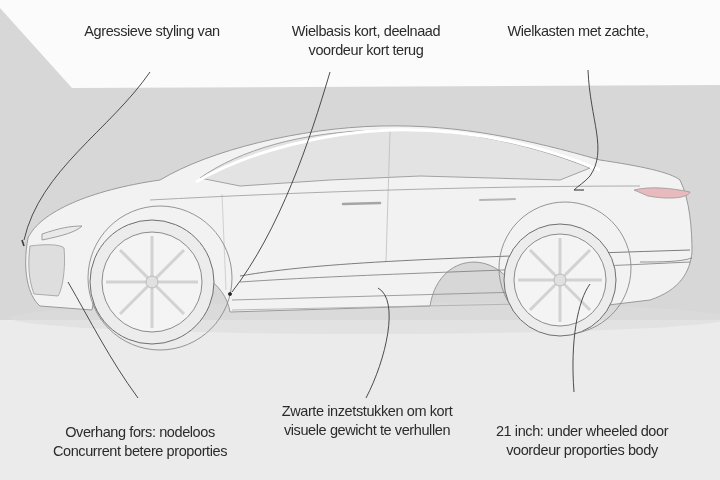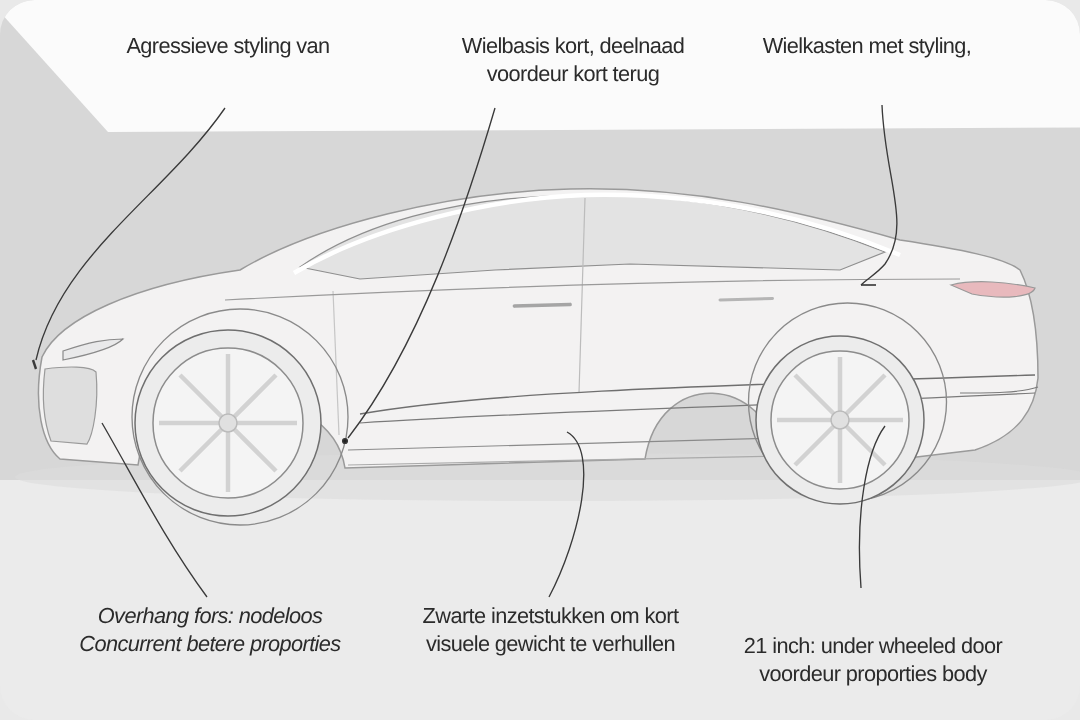--- a/index.html
+++ b/index.html
@@ -10,21 +10,20 @@
       overflow: hidden;
       background: #e9e9e9;
       font-family: "Liberation Sans", "DejaVu Sans", sans-serif;
     }
     .canvas {
       position: relative;
       width: 720px;
       height: 480px;
       overflow: hidden;
       background: #e8e8e8;
-      border-radius: 23px;
     }
     .scene {
       position: absolute;
       left: 0; top: 0;
       width: 720px;
       height: 480px;
     }
     .label {
       position: absolute;
       text-align: center;
@@ -126,28 +125,28 @@
       <path d="M574,190 L584,190" stroke-width="1.1"></path>
       <path d="M68,282 C90,320 110,360 138,398"></path>
       <path d="M378,288 C400,300 386,360 366,398"></path>
       <path d="M590,284 C578,300 570,340 574,392"></path>
     </g>
   </svg>
 
   <div class="label" style="left:152px; top:22px;">
     <span>Agressieve styling van</span>
   </div>
-  <div class="label" style="left:382px; top:22px;">
+  <div class="label" style="left:366px; top:22px;">
     <span>Wielbasis kort, deelnaad</span>
     <span>voordeur kort terug</span>
   </div>
   <div class="label" style="left:578px; top:22px;">
-    <span>Wielkasten met styling,</span>
+    <span>Wielkasten met zachte,</span>
   </div>
-  <div class="label" style="left:140px; top:402px;font-style:italic;">
+  <div class="label" style="left:140px; top:423px;">
     <span>Overhang fors: nodeloos</span>
     <span>Concurrent betere proporties</span>
   </div>
   <div class="label" style="left:367px; top:402px;">
     <span>Zwarte inzetstukken om kort</span>
     <span>visuele gewicht te verhullen</span>
   </div>
   <div class="label" style="left:582px; top:402px;margin-top:20px;">
     <span>21 inch: under wheeled door</span>
     <span>voordeur proporties body</span>

